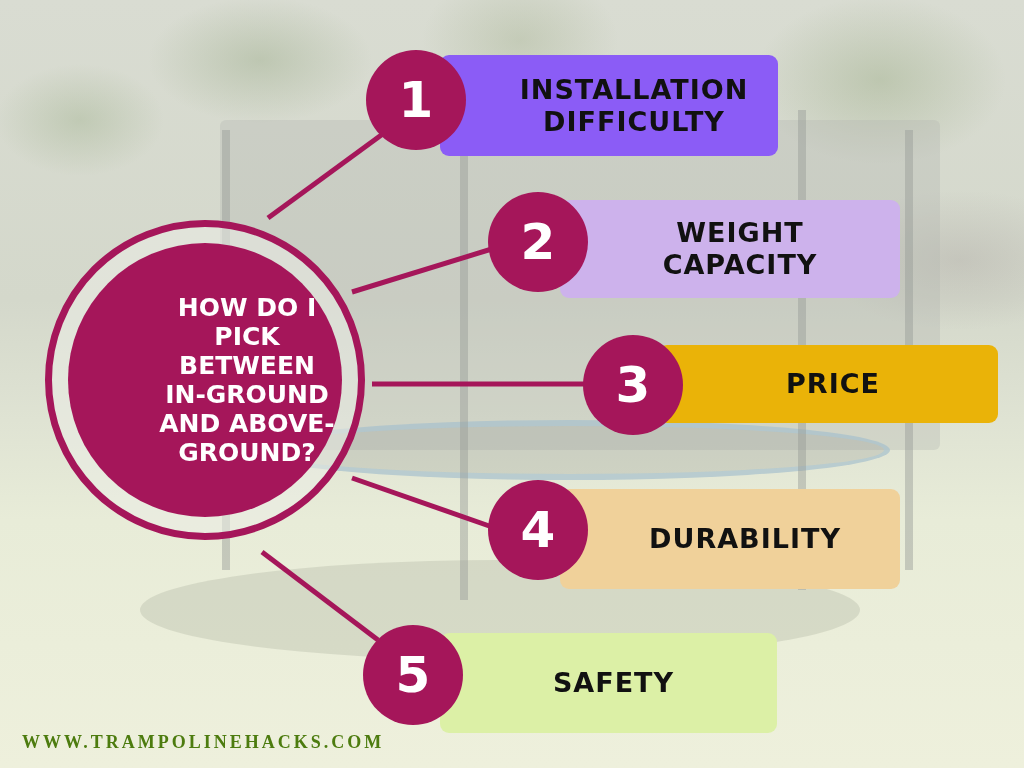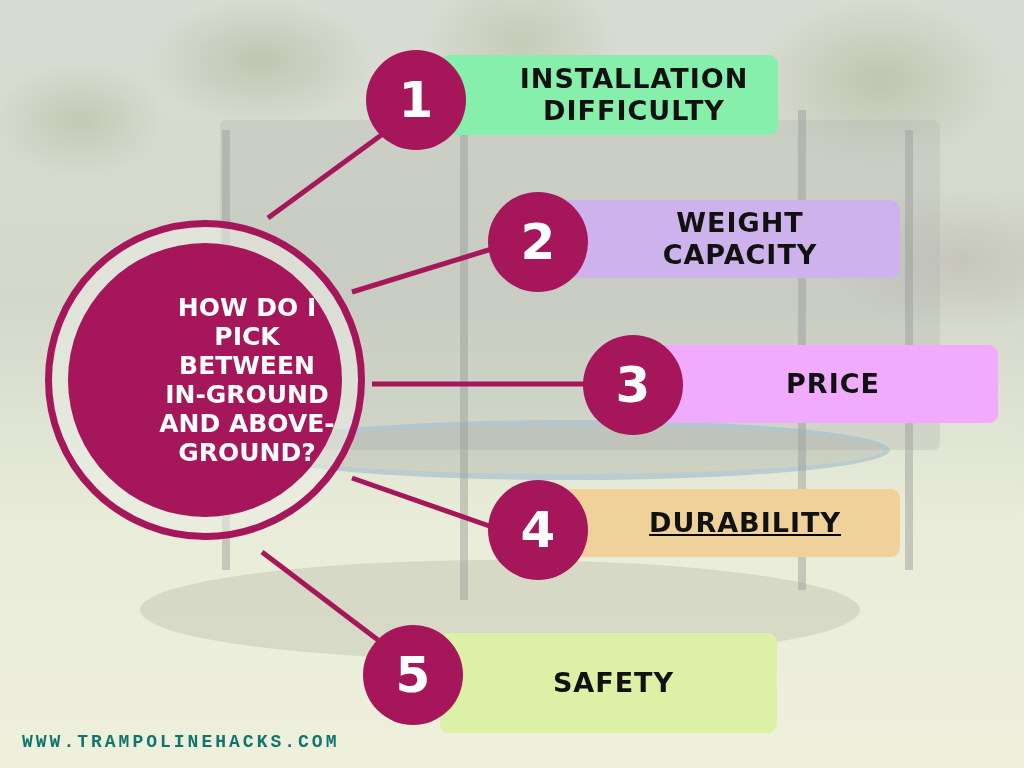--- a/index.html
+++ b/index.html
@@ -74,22 +74,22 @@
     .num {
       position: absolute; width: 100px; height: 100px; border-radius: 50%;
       background: #a5165a;
       display: flex; align-items: center; justify-content: center;
       color: #ffffff; font-weight: bold; font-size: 50px;
       font-family: "DejaVu Sans", sans-serif;
     }
 
     .footer {
       position: absolute; left: 22px; top: 732px;
-      font-family: Liberation Mono, monospace; font-weight: bold;
-      font-size: 18px; letter-spacing: 3px; color: #0f766e;
+      font-family: Liberation Serif, serif; font-weight: bold;
+      font-size: 18px; letter-spacing: 3px; color: #4d7c0f;
     }
   </style>
 </head>
 <body>
 
 <div class="bg">
   <div class="bg-net"></div>
   <div class="bg-shadow"></div>
   <div class="bg-mat"></div>
   <div class="bg-pole" style="left:222px;top:130px;height:440px;"></div>
@@ -109,38 +109,38 @@
 <div class="hub-ring"></div>
 <div class="hub">
   <div class="hub-text">HOW DO I
 PICK
 BETWEEN
 IN-GROUND
 AND ABOVE-
 GROUND?</div>
 </div>
 
-<div class="item-bar" style="left:440px;top:55px;width:338px;height:80px;background:#86efac;">
+<div class="item-bar" style="left:440px;top:55px;width:338px;height:101px;background:#8b5cf6;">
   <div class="item-label" style="padding-left:50px;">INSTALLATION
 DIFFICULTY</div>
 </div>
 <div class="num" style="left:366px;top:50px;">1</div>
 
-<div class="item-bar" style="left:560px;top:200px;width:340px;height:78px;background:#cdb2ec;">
+<div class="item-bar" style="left:560px;top:200px;width:340px;height:98px;background:#cdb2ec;">
   <div class="item-label" style="padding-left:20px;">WEIGHT
 CAPACITY</div>
 </div>
 <div class="num" style="left:488px;top:192px;">2</div>
 
-<div class="item-bar" style="left:658px;top:345px;width:340px;height:78px;background:#f0abfc;justify-content:center;">
+<div class="item-bar" style="left:658px;top:345px;width:340px;height:78px;background:#eab308;justify-content:center;">
   <div class="item-label" style="padding-left:10px;">PRICE</div>
 </div>
 <div class="num" style="left:583px;top:335px;">3</div>
 
-<div class="item-bar" style="left:560px;top:489px;width:340px;height:68px;background:#f0d19a;text-decoration:underline;">
+<div class="item-bar" style="left:560px;top:489px;width:340px;height:100px;background:#f0d19a;">
   <div class="item-label" style="padding-left:30px;">DURABILITY</div>
 </div>
 <div class="num" style="left:488px;top:480px;">4</div>
 
 <div class="item-bar" style="left:440px;top:633px;width:337px;height:100px;background:#dcf0a6;">
   <div class="item-label" style="padding-left:10px;">SAFETY</div>
 </div>
 <div class="num" style="left:363px;top:625px;">5</div>
 
 <div class="footer">WWW.TRAMPOLINEHACKS.COM</div>

